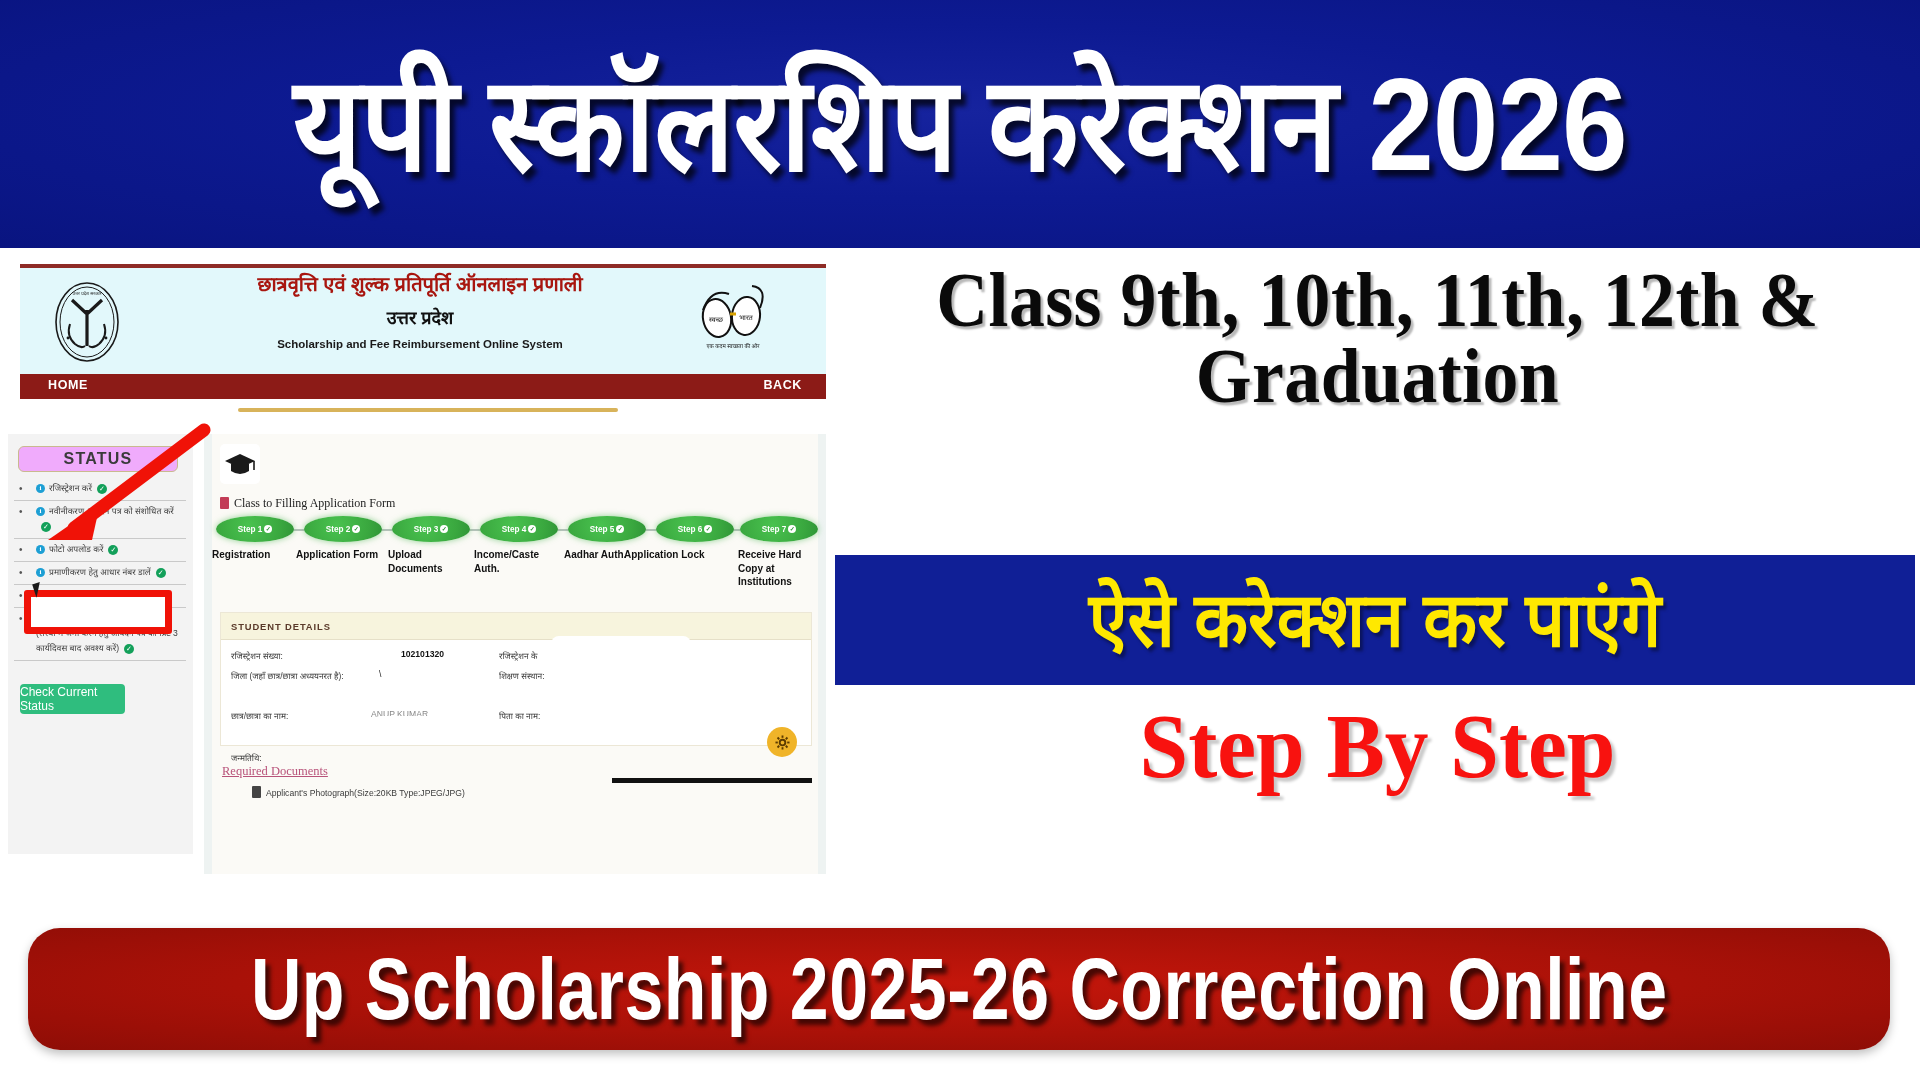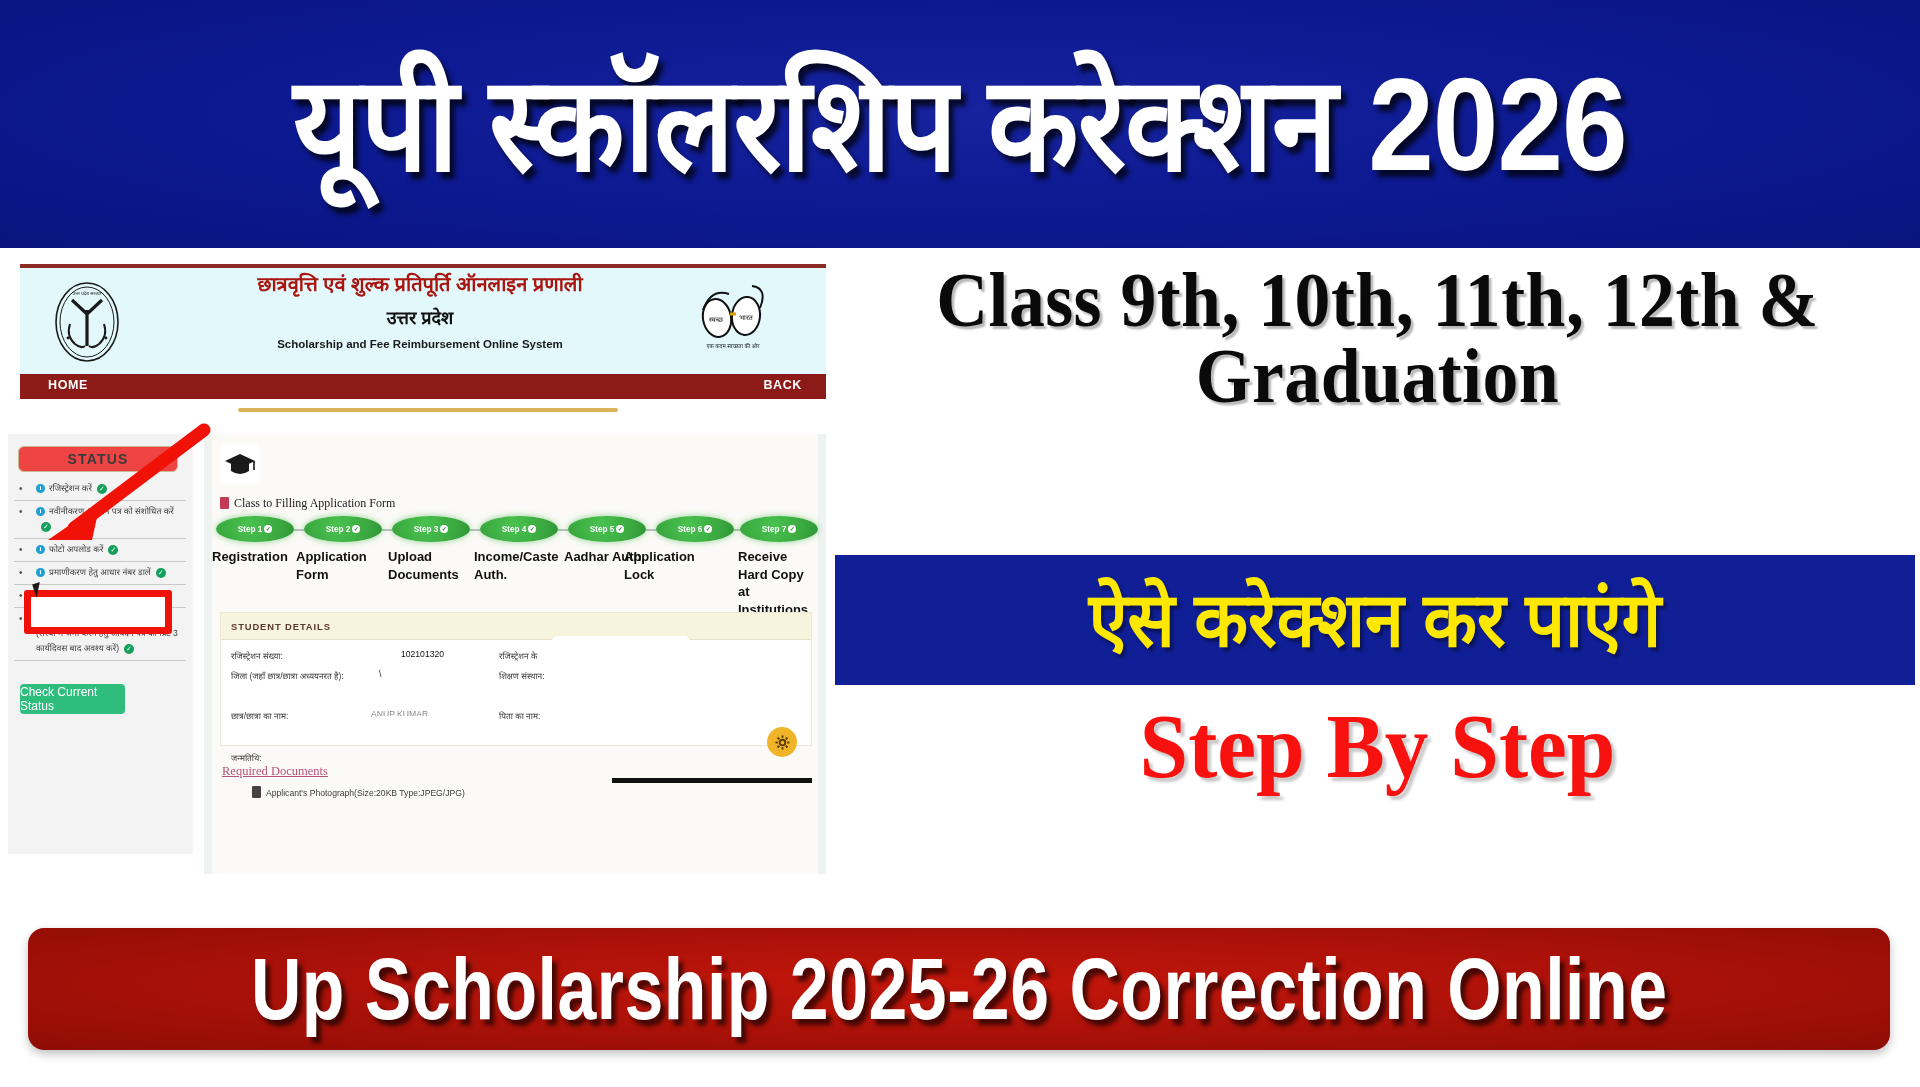--- a/index.html
+++ b/index.html
@@ -68,23 +68,23 @@
     background:#d8b35a;border-radius:2px;
   }
 
   
   .sidebar{
     position:absolute;left:0px;top:178px;width:185px;height:420px;
     background:#f3f3f3;
   }
   .status-pill{
     position:absolute;left:10px;top:12px;width:158px;height:24px;
-    background:#ef4444;border:1px solid #c9b98f;border-radius:6px;
+    background:#f0abfc;border:1px solid #c9b98f;border-radius:6px;
     display:flex;align-items:center;justify-content:center;
-    font-size:14px;font-weight:bold;color:#3a3a3a;letter-spacing:1.2px;
+    font-size:16px;font-weight:bold;color:#3a3a3a;letter-spacing:1.2px;
   }
   .st-list{position:absolute;left:6px;top:44px;width:172px;}
   .st-item{
     position:relative;padding:3px 4px 4px 22px;border-bottom:1px solid #c9c9c9;
     font-size:8.6px;color:#3c3c3c;line-height:1.75;
     font-family:"Liberation Sans","DejaVu Sans",sans-serif;
   }
   .st-item:before{
     content:"•";position:absolute;left:5px;top:2px;color:#555;font-size:10px;
   }
@@ -165,38 +165,38 @@
     display:flex;align-items:center;justify-content:center;
     color:#ffffff;font-size:8.2px;font-weight:bold;
     font-family:"Liberation Sans",sans-serif;
   }
   .node-tick{
     display:inline-block;width:8px;height:8px;border-radius:50%;
     background:#ffffff;color:#2e9436;font-size:6px;line-height:8px;
     text-align:center;margin-left:2px;
   }
   .step-label{
-    position:absolute;top:32px;width:90px;font-size:13px;color:#111;
+    position:absolute;top:32px;width:90px;font-size:10px;color:#111;
     font-weight:bold;line-height:1.35;
     font-family:"Liberation Sans",sans-serif;
   }
   
   .sd-card{
     position:absolute;left:8px;top:178px;width:590px;height:132px;
     background:#ffffff;border:1px solid #ece7d6;
   }
   .sd-head{
     height:26px;background:#f7f4dd;border-bottom:1px solid #e6e0c8;
     display:flex;align-items:center;padding-left:10px;
     font-size:9.4px;font-weight:bold;color:#5a3a2a;letter-spacing:.9px;
   }
   .sd-row{position:relative;height:20px;font-size:8.4px;color:#3a3a3a;
     font-family:"Liberation Sans","DejaVu Sans",sans-serif;}
   .sd-l{position:absolute;left:10px;top:4px;}
-  .sd-v{position:absolute;left:180px;top:3px;font-weight:normal;color:#111;font-size:8.6px;}
+  .sd-v{position:absolute;left:180px;top:3px;font-weight:bold;color:#111;font-size:8.6px;}
   .sd-r{position:absolute;left:278px;top:4px;}
   .redact{position:absolute;background:#ffffff;border-radius:12px;}
   .gear{
     position:absolute;right:14px;bottom:-12px;width:30px;height:30px;border-radius:50%;
     background:#f0b429;display:flex;align-items:center;justify-content:center;
     color:#5c3b00;font-size:15px;
   }
   .req-title{
     position:absolute;left:10px;top:330px;font-size:12.5px;color:#b8537a;
     text-decoration:underline;font-family:"Liberation Serif",serif;
@@ -230,21 +230,21 @@
     color:#f8120f;font-weight:bold;font-size:92px;line-height:1;
     font-family:"Liberation Serif","DejaVu Serif",serif;
     transform:scaleX(0.95);transform-origin:center top;
     text-shadow:4px 4px 3px rgba(0,0,0,0.22);
   }
 
   
   .bottom-banner{
     position:absolute;left:28px;top:928px;width:1862px;height:122px;
     background:radial-gradient(ellipse at 50% 45%, #c4160b 0%, #a91108 55%, #8e0d06 100%);
-    border-radius:16px;display:flex;align-items:center;justify-content:center;
+    border-radius:32px;display:flex;align-items:center;justify-content:center;
     box-shadow:0 4px 10px rgba(0,0,0,0.25);
   }
   .bottom-banner-text{
     color:#ffffff;font-size:72px;font-weight:bold;line-height:1;white-space:nowrap;
     font-family:"Liberation Sans","DejaVu Sans",sans-serif;
     letter-spacing:.5px;transform:scaleY(1.2) scaleX(0.97);
     text-shadow:5px 5px 4px rgba(0,0,0,0.62);
   }
 </style>
 </head>

